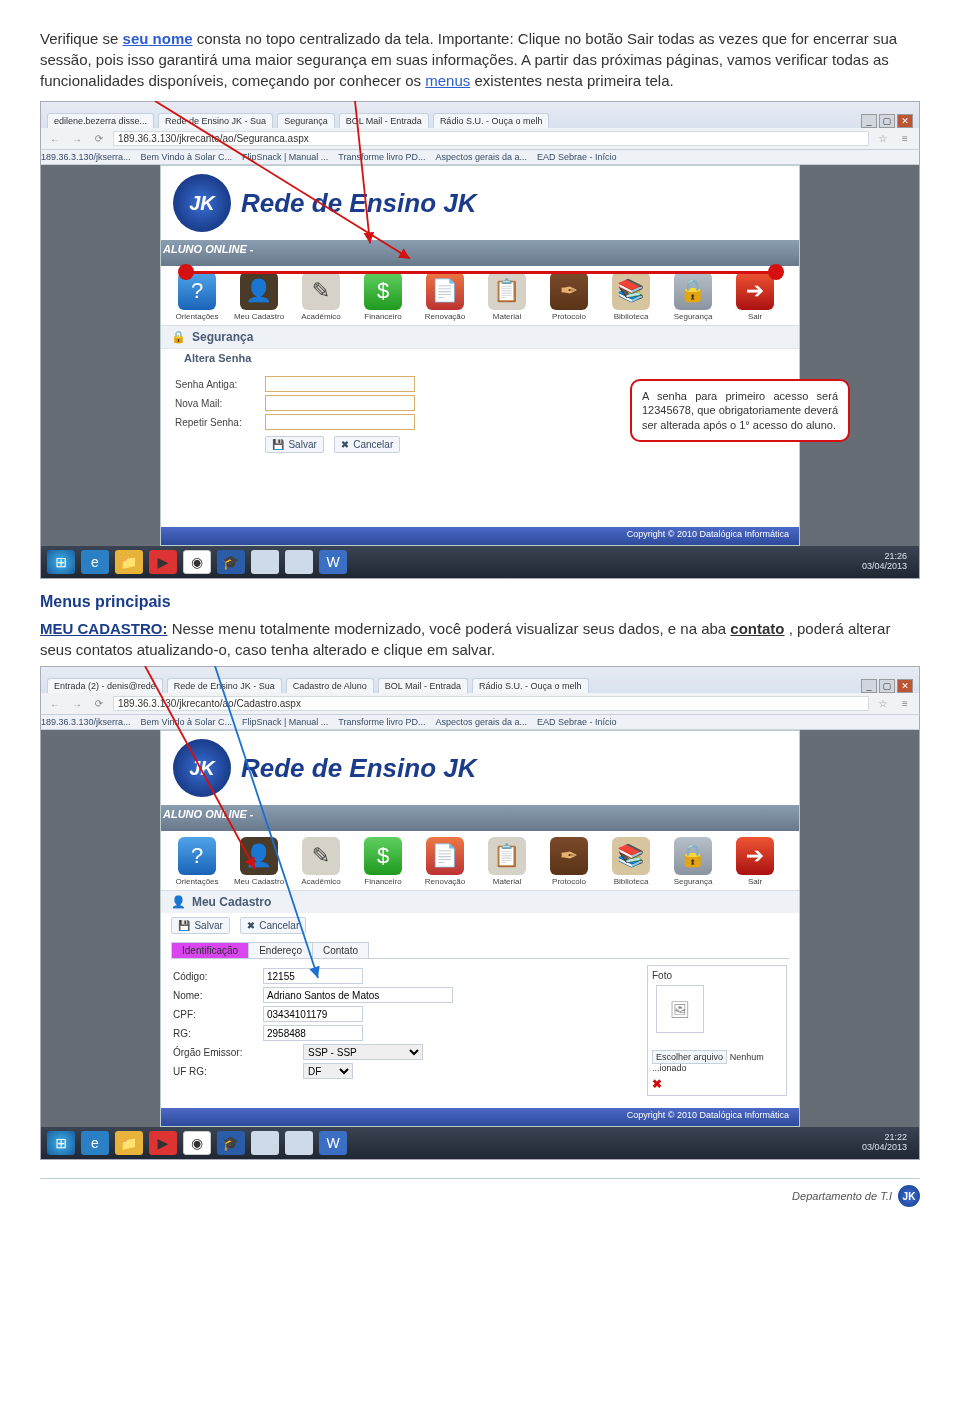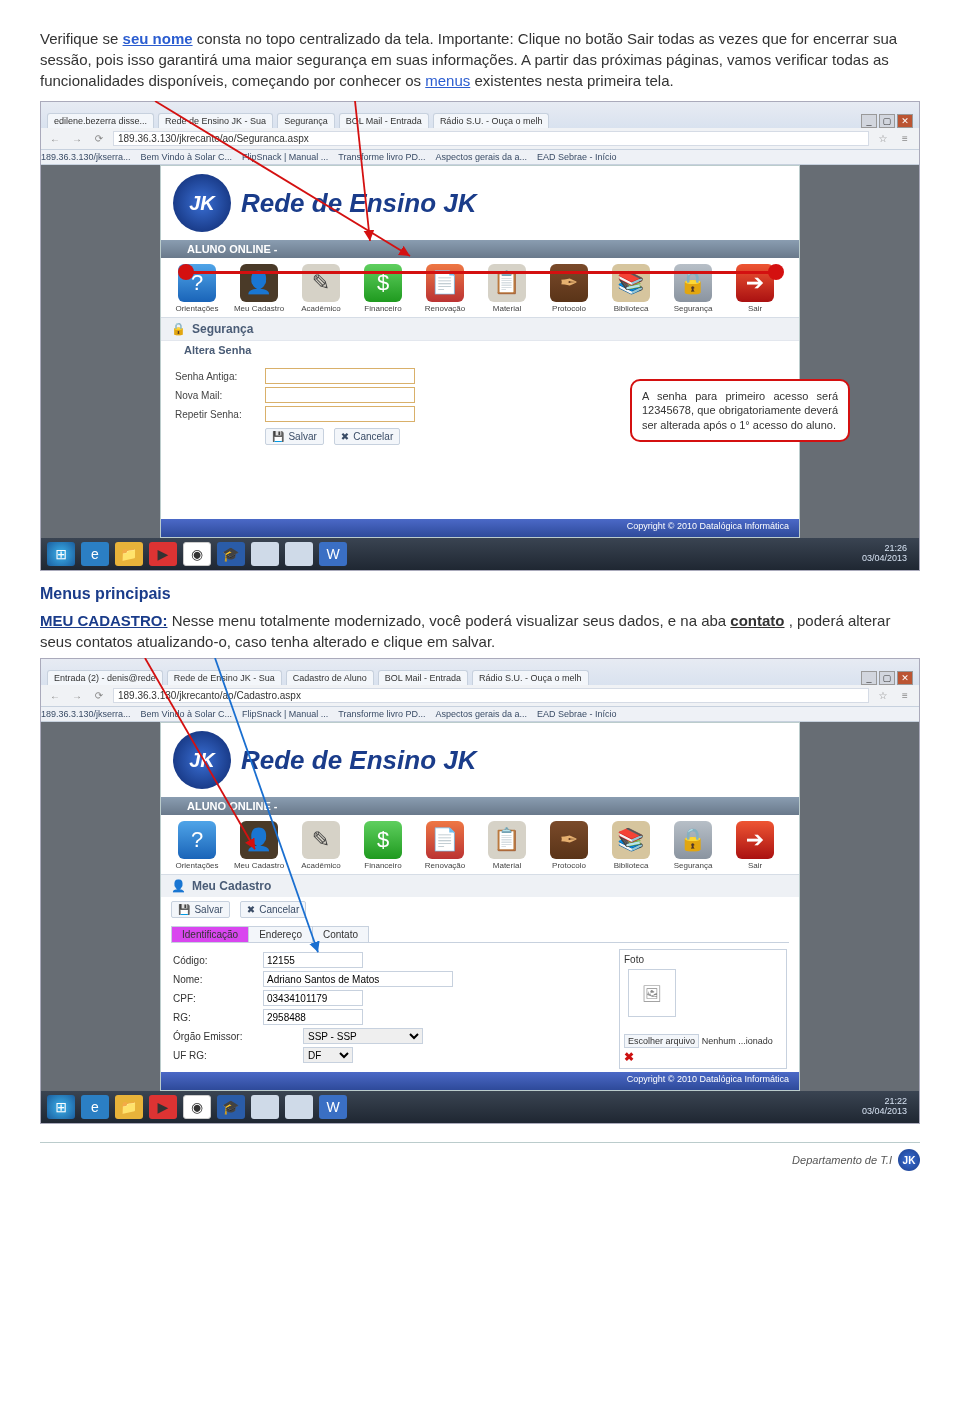--- a/index.html
+++ b/index.html
@@ -19,21 +19,21 @@
 .addr-row .ab { width: 16px; text-align:center; color:#888; }
 .addr-box { flex:1; border:1px solid #d5dbe5; background:#fff; padding:1px 4px; font-size:10px; }
 .bm-row { display:flex; align-items:center; gap:10px; padding:2px 0; background:#eef1f6; border-bottom:1px solid #c7d1de; font-size:9px; color:#3a4c66; }
 .bm-row span { white-space:nowrap; }
 .content-area { background:#676d74; padding: 0 0 0 0; }
 .portal { width: 640px; margin: 0 auto; background:#fff; border:1px solid #bcc; }
 .jk-banner { display:flex; align-items:center; gap: 10px; padding: 6px 12px; height: 74px; }
 .jk-logo { width: 58px; height: 58px; background: radial-gradient(circle at 50% 50%, #3a6fd4 0%, #1a3c8a 70%); border-radius: 50%; position:relative; }
 .jk-logo::after { content:"JK"; position:absolute; inset:0; display:flex; align-items:center; justify-content:center; color:#fff; font-weight:bold; font-size:20px; font-style:italic; }
 .jk-title { color:#1a3c8a; font-weight:bold; font-style:italic; font-size:26px; }
-.grad-bar { height: 18px; background: linear-gradient(#8a9db1,#69798b); color:#fff; font-size:11px; font-weight:bold; padding:3px 26px; }
+.grad-bar { height: 26px; background: linear-gradient(#8a9db1,#69798b); color:#fff; font-size:11px; font-weight:bold; padding:3px 2px;font-style:italic; }
 .icon-menu { display:flex; gap: 6px; padding: 6px 8px 4px 8px; background:#fff; }
 .micon { width: 56px; text-align:center; font-size:8px; color:#444; }
 .micon .ico { width: 38px; height: 38px; margin:0 auto 2px; border-radius:6px; display:flex; align-items:center; justify-content:center; font-size:22px; }
 .ico.orientacoes{background:linear-gradient(#4fa4e8,#1a64b8);color:#fff;}
 .ico.cadastro{background:#4a3a28;color:#e8c27a;}
 .ico.academico{background:#d6d2c7;}
 .ico.financeiro{background:linear-gradient(#5fcf5f,#1f9a1f);color:#fff;}
 .ico.renovacao{background:linear-gradient(#e74,#b33);color:#fff;}
 .ico.material{background:#d6d2c7;}
 .ico.protocolo{background:linear-gradient(#7a4a2a,#5a3418);color:#e6b06f;}
@@ -57,26 +57,26 @@
 .dot-line { position:absolute; height:3px; background:#d41010; }
 .dot { position:absolute; width:16px; height:16px; background:#d41010; border-radius:50%; }
 .arrow-svg { position:absolute; pointer-events:none; }
 h3 { color:#1a3c8a; font-size:16px; margin: 14px 0 7px 0; }
 .sec-p { font-size:15px; line-height:1.4; }
 .sec-p b.blue { color:#1a3c8a; }
 .sec-p .u-link { text-decoration: underline; font-weight:bold; }
 .tabs { display:flex; border-bottom:1px solid #c7d1de; margin:4px 10px 0 10px; }
 .tabs .tab { padding:2px 10px; font-size:10px; border:1px solid #c7d1de; border-bottom:none; background:#f3f6fa; margin-right:-1px; }
 .tabs .tab.active { background:#d946ef; }
-.cad-form { display:flex; padding:6px 12px 3px; gap:20px; font-size:10px; }
+.cad-form { display:flex; padding:6px 12px 12px; gap:20px; font-size:10px; }
 .cad-left { flex:1; }
 .cad-left .frow input { width: 190px; border-color:#c7d1de; }
 .cad-left .frow.sm input { width:100px; }
 .cad-left .frow.sel select { border:1px solid #c7d1de; height:16px; width:120px; font-size:10px;margin-left:40px; }
-.foto-box { width:168px; }
+.foto-box { width:140px; }
 .foto-frame { border:1px solid #c7d1de; padding:4px; }
 .foto-ph { border:1px solid #c7d1de; width:48px; height:48px; margin:4px; display:flex; align-items:center;justify-content:center; font-size:16px; color:#888; }
 .file-btn { border:1px solid #c7d1de; background:#f3f6fa; font-size:9px; padding:1px 3px; }
 .red-x { color:#c11; font-weight:bold; margin-top:4px; font-size:12px; }
 .footer { border-top:1px solid #bcc; margin-top:18px; padding:6px 0 12px; display:flex; align-items:center; justify-content:flex-end; gap:6px; font-size:11px; color:#555; font-style:italic; }
 .footer .flogo { width:22px; height:22px; border-radius:50%; background:radial-gradient(circle,#3a6fd4,#1a3c8a); color:#fff; font-size:10px; font-weight:bold; display:flex;align-items:center;justify-content:center; font-style:normal; }
 </style>
 </head>
 <body>
 

